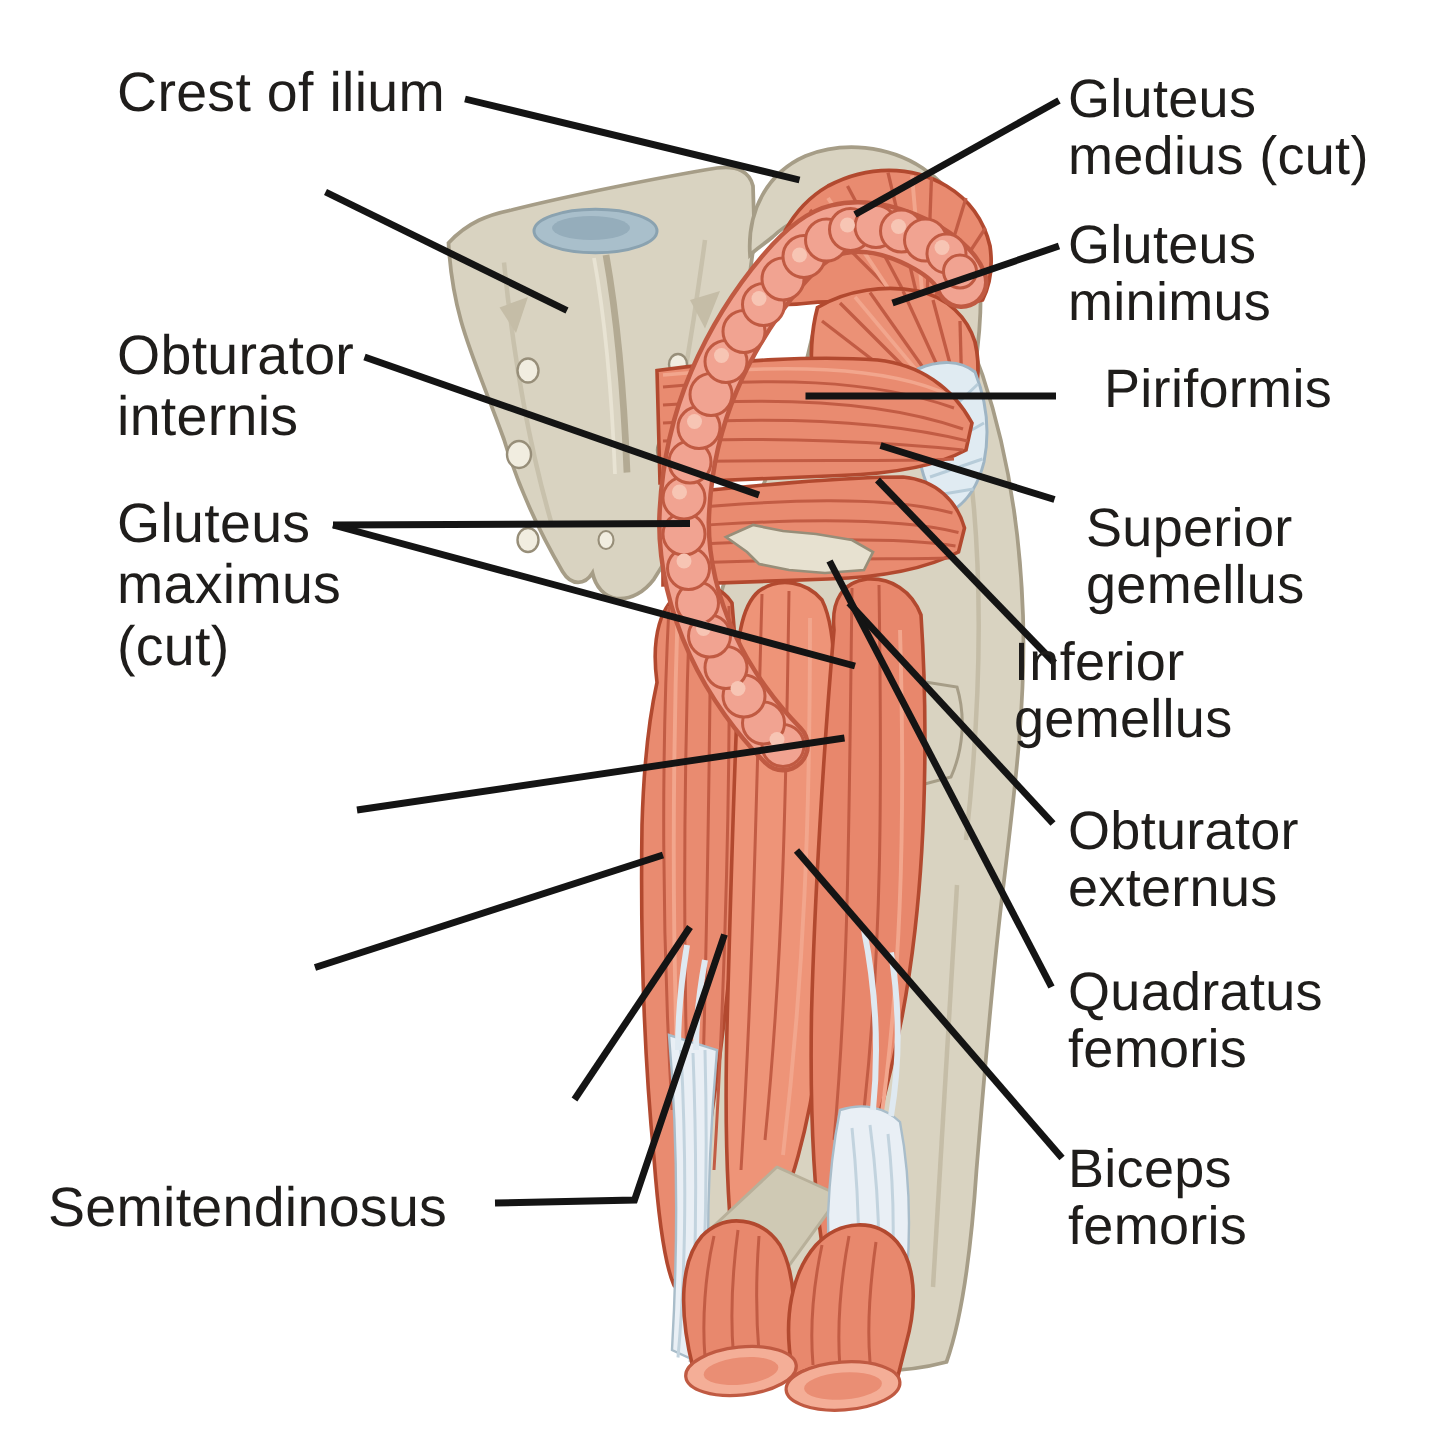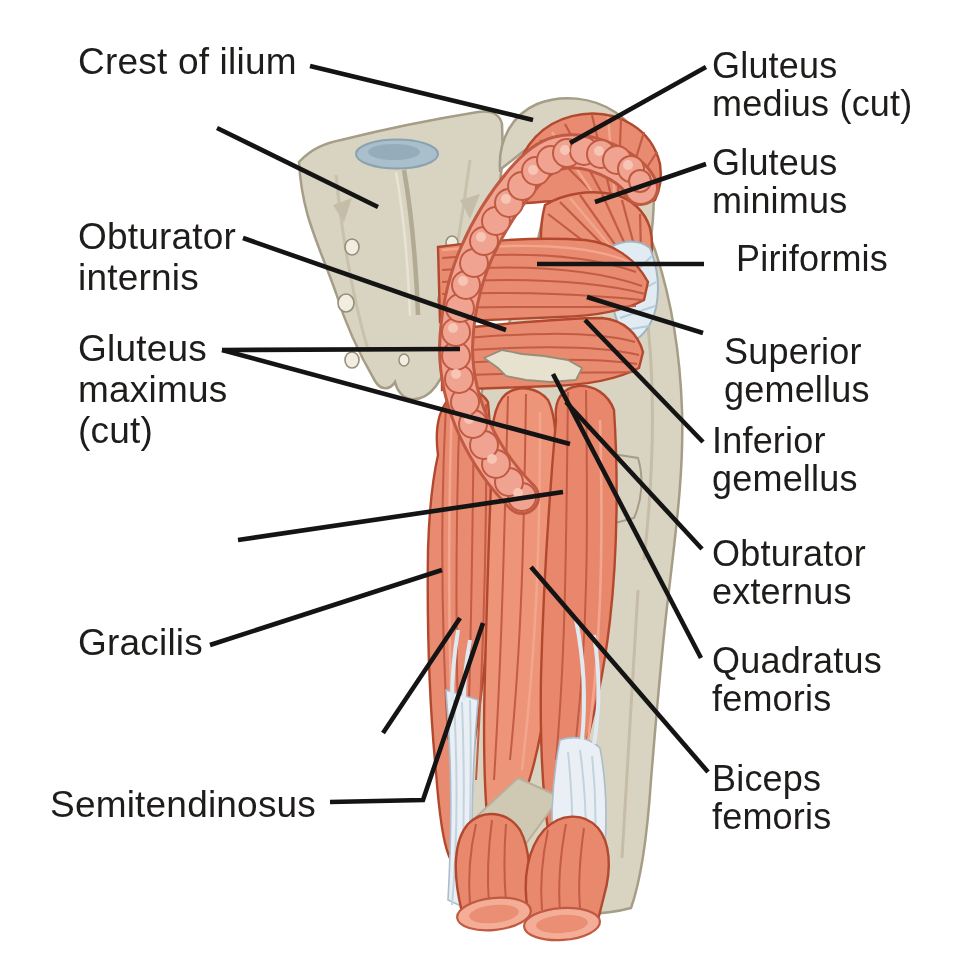--- a/index.html
+++ b/index.html
@@ -280,31 +280,30 @@
     <line x1="708" y1="772" x2="531" y2="567"></line>
   </g>
 </svg>
 
 <div class="label side-left" style="left:78px;top:41px;">Crest of ilium</div>
 <div class="label side-left" style="left:78px;top:216px;">Obturator
 internis</div>
 <div class="label side-left" style="left:78px;top:328px;">Gluteus
 maximus
 (cut)</div>
-<div class="label side-left" style="left:78px;top:622px;">Gracilis</div>
-<div class="label side-left" style="left:50px;top:784px;">Semitendinosus</div>
+<div class="label side-left" style="left:32px;top:784px;">Semitendinosus</div>
 
 <div class="label side-right" style="left:712px;top:47px;">Gluteus
 medius (cut)</div>
 <div class="label side-right" style="left:712px;top:144px;">Gluteus
 minimus</div>
 <div class="label side-right" style="left:712px;top:240px;margin-left:24px;">Piriformis</div>
 <div class="label side-right" style="left:724px;top:310px;margin-top:23px;">Superior
 gemellus</div>
-<div class="label side-right" style="left:712px;top:422px;">Inferior
+<div class="label side-right" style="left:676px;top:422px;">Inferior
 gemellus</div>
 <div class="label side-right" style="left:712px;top:535px;">Obturator
 externus</div>
 <div class="label side-right" style="left:712px;top:642px;">Quadratus
 femoris</div>
 <div class="label side-right" style="left:712px;top:760px;">Biceps
 femoris</div>
 
 </div>
 

